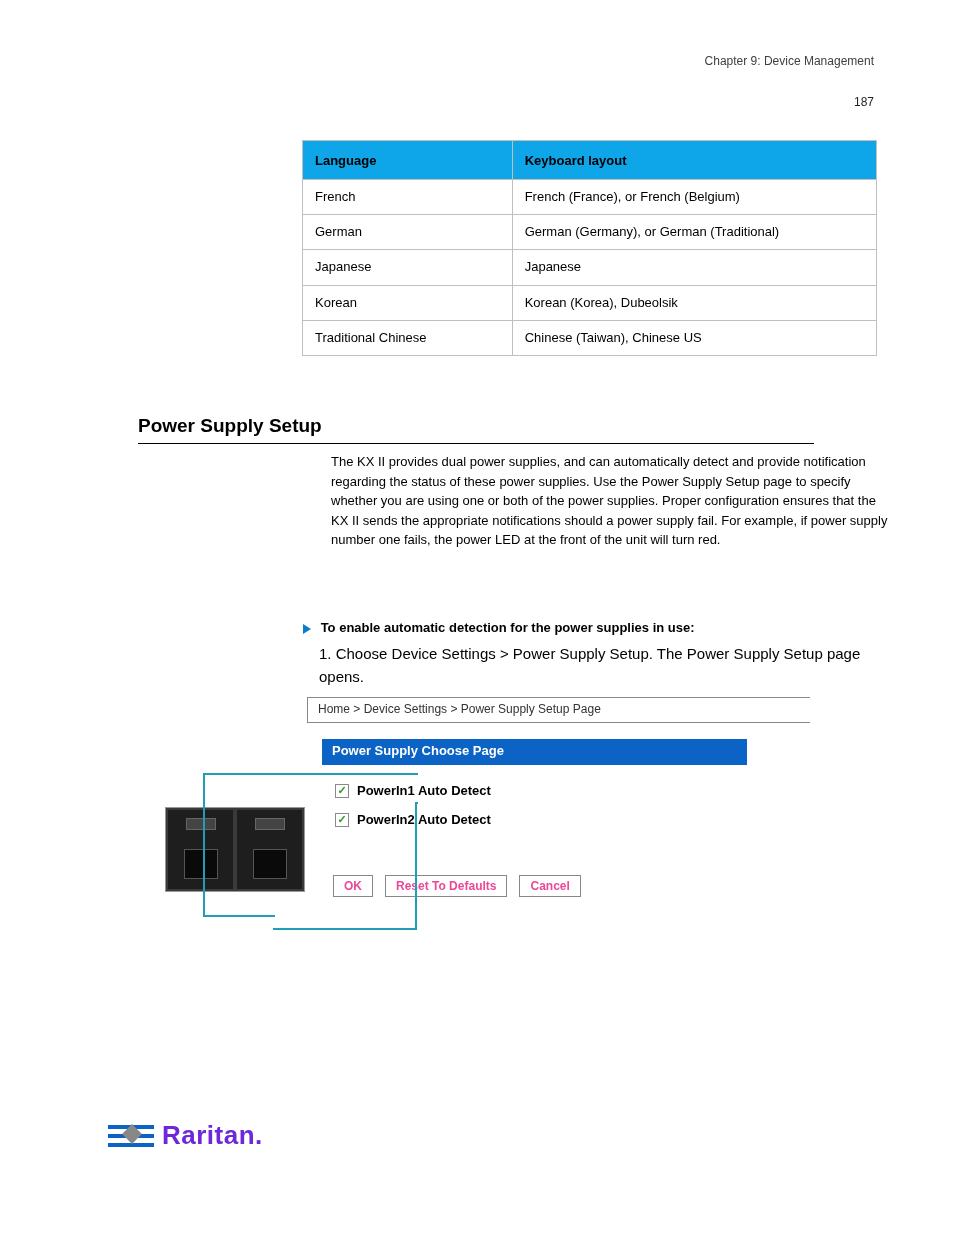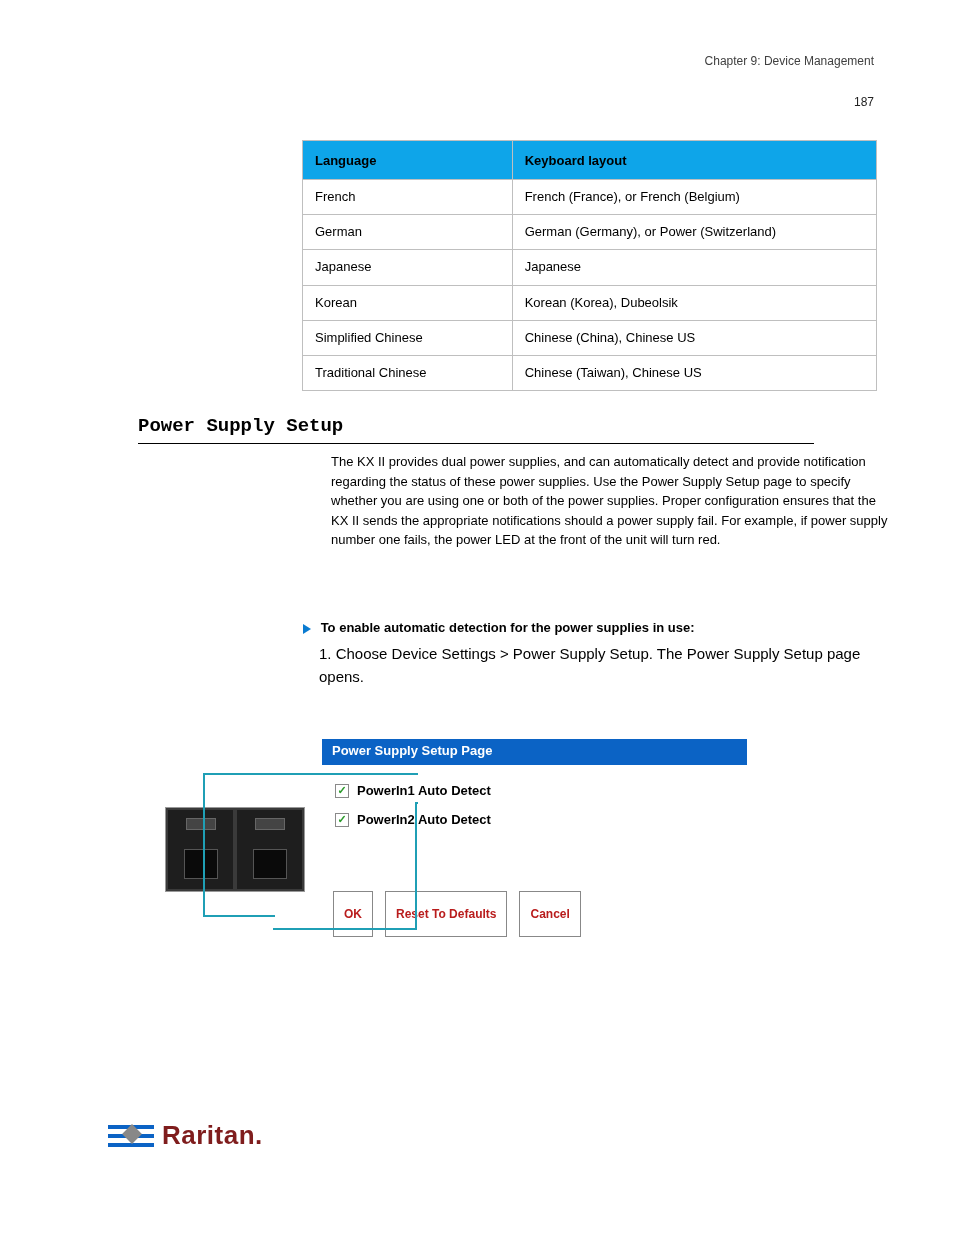--- a/index.html
+++ b/index.html
@@ -50,21 +50,20 @@
   }
   .col-lang { width: 210px; }
   .col-samp { width: 365px; }
   .section-heading-wrap {
     position: absolute;
     top: 415px;
     left: 138px;
     width: 676px;
     border-bottom: 1px solid #000000;
     padding-bottom: 6px;
-    font-family: Liberation Mono, monospace;
   }
   .section-heading {
     font-size: 19px;
     font-weight: bold;
     color: #000000;
   }
   .body-text {
     position: absolute;
     left: 303px;
     width: 560px;
@@ -165,24 +164,23 @@
     position: absolute;
     top: 178px;
     left: 178px;
     display: flex;
     gap: 12px;
   }
   .btn {
     border: 1px solid #888888;
     background: #ffffff;
     font-size: 12px;
-    padding: 15px 10px;
-    color: #b91c1c;
-    font-weight: bold;
-    margin-top: 16px;
+    padding: 3px 10px;
+    color: #ec4899;
+    font-weight: bold;
   }
   .psu-photo {
     position: absolute;
     top: 110px;
     left: 10px;
     width: 140px;
     height: 85px;
     background: #2a2a2a;
     border: 1px solid #999999;
     display: flex;
@@ -259,21 +257,21 @@
     top: 6px;
     left: 17px;
     width: 14px;
     height: 14px;
     background: #888888;
     transform: rotate(45deg);
   }
   .logo-text {
     font-size: 26px;
     font-weight: bold;
-    color: #7f1d1d;
+    color: #6d28d9;
     letter-spacing: 0.5px;
   }
 </style>
 </head>
 <body>
 
 <div class="page-header">Chapter 9: Device Management</div>
 <div class="page-number">187</div>
 
 <table class="data-table">
@@ -283,33 +281,29 @@
       <th class="col-samp">Keyboard layout</th>
     </tr>
   </thead>
   <tbody>
     <tr>
       <td>French</td>
       <td>French (France), or French (Belgium)</td>
     </tr>
     <tr>
       <td>German</td>
-      <td>German (Germany), or Power (Switzerland)</td>
+      <td>German (Germany), or German (Traditional)</td>
     </tr>
     <tr>
       <td>Japanese</td>
       <td>Japanese</td>
     </tr>
     <tr>
       <td>Korean</td>
       <td>Korean (Korea), Dubeolsik</td>
-    </tr>
-    <tr>
-      <td>Simplified Chinese</td>
-      <td>Chinese (China), Chinese US</td>
     </tr>
     <tr>
       <td>Traditional Chinese</td>
       <td>Chinese (Taiwan), Chinese US</td>
     </tr>
   </tbody>
 </table>
 
 <div class="section-heading-wrap">
   <div class="section-heading">Power Supply Setup</div>
@@ -320,21 +314,22 @@
 <div class="body-text bt3"></div>
 
 <div class="step-heading">
   <span class="step-arrow"></span>
   <span>To enable automatic detection for the power supplies in use:</span>
 </div>
 
 <div class="step-item si1">1. Choose Device Settings &gt; Power Supply Setup. The Power Supply Setup page opens.</div>
 
 <div class="diagram">
-  <div class="panel">Power Supply Setup Page</div>
+  <div class="bc-frame">Home &gt; Device Settings &gt; Power Supply Setup Page</div>
+  <div class="panel">Power Supply Choose Page</div>
 
   <div class="cb-row cb1">
     <div class="cb-box">
         <span class="cb-check">✓</span>
       </div>
     <span class="cb-label">PowerIn1 Auto Detect</span>
   </div>
   <div class="cb-row cb2">
     <div class="cb-box">
         <span class="cb-check">✓</span>

